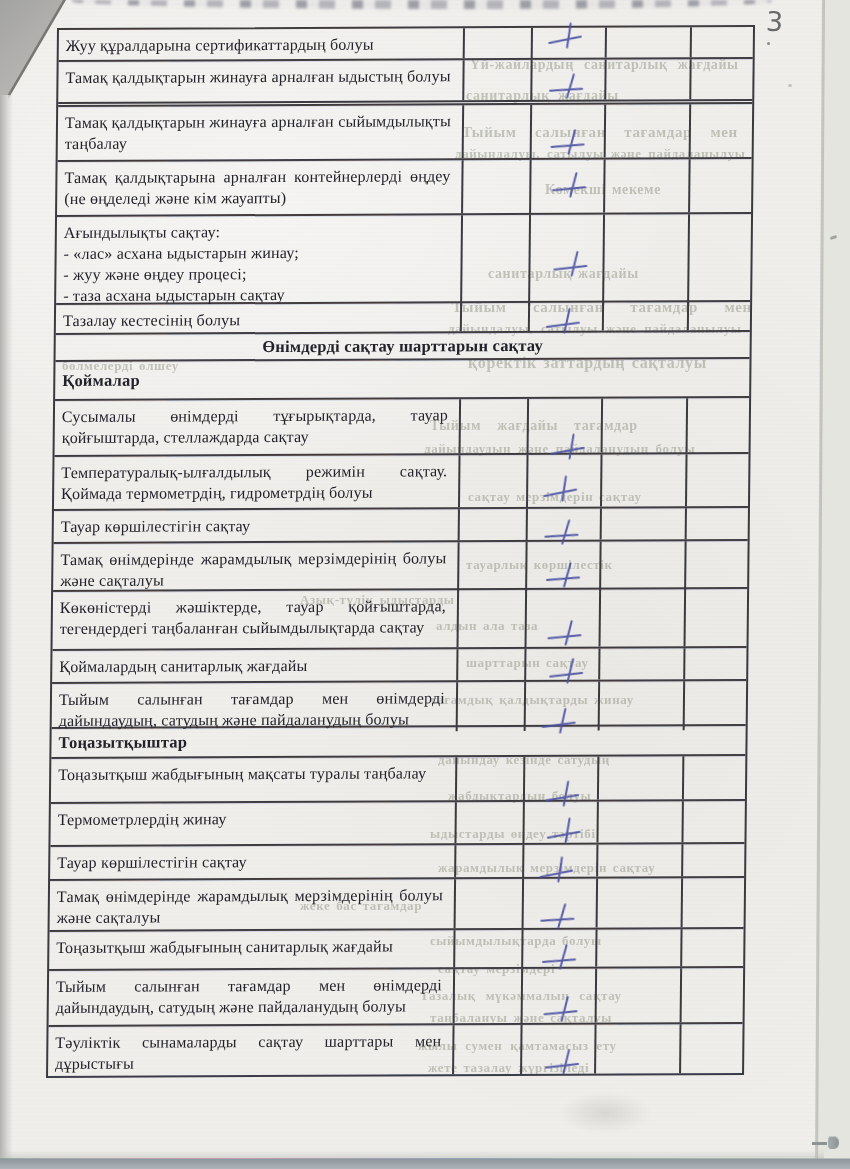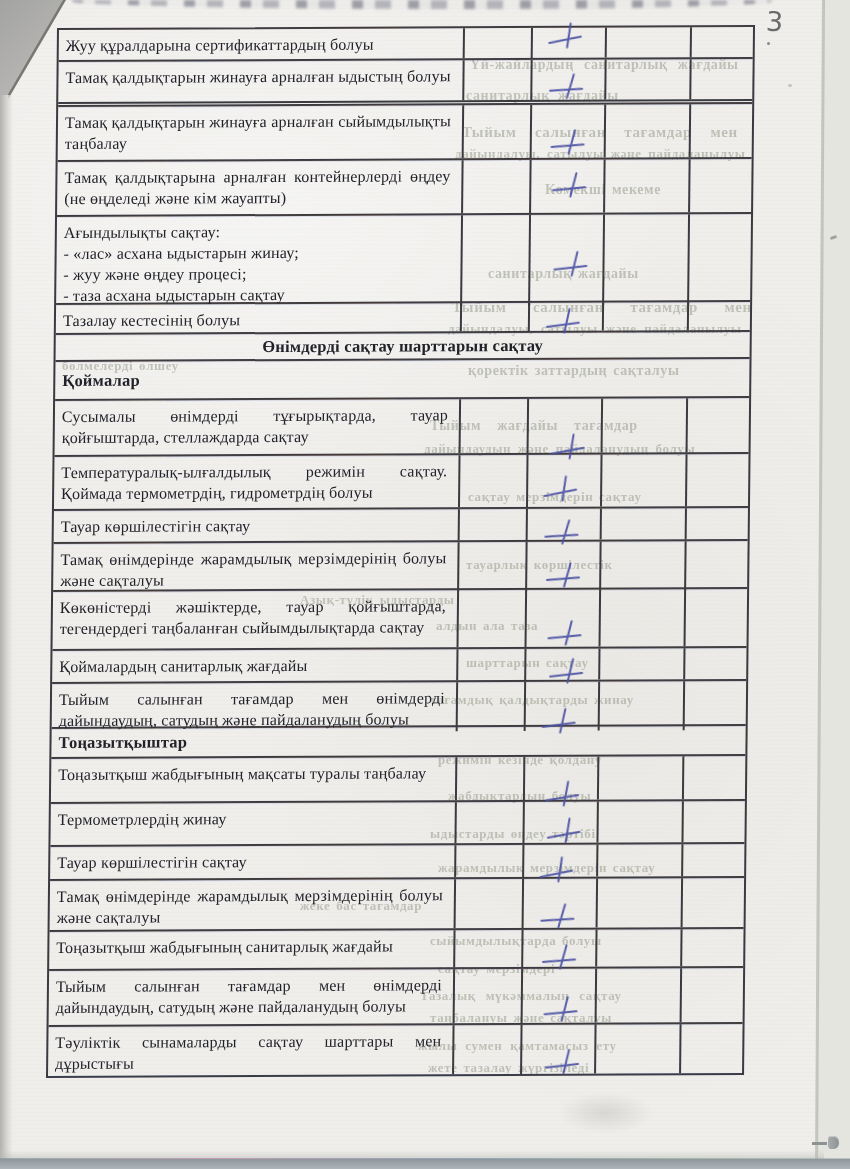--- a/index.html
+++ b/index.html
@@ -126,30 +126,30 @@
   <div class="bleed-layer" id="bleedLayer">
       <div class="bleed" style="left: 470px; top: 57px; font-size: 14px; word-spacing: 6px;">Үй-жайлардың санитарлық жағдайы</div>
       <div class="bleed" style="left: 466px; top: 88px; font-size: 14px; word-spacing: 4px;">санитарлық жағдайы</div>
       <div class="bleed" style="left: 462px; top: 124px; font-size: 15px; word-spacing: 14px;">Тыйым салынған тағамдар мен</div>
       <div class="bleed" style="left: 455px; top: 146px; font-size: 13px; word-spacing: 3px;">дайындалуы, сатылуы және пайдаланылуы</div>
       <div class="bleed" style="left: 545px; top: 182px; font-size: 14px; word-spacing: 2px;">Көмекші мекеме</div>
       <div class="bleed" style="left: 488px; top: 266px; font-size: 14px; word-spacing: 2px;">санитарлық жағдайы</div>
       <div class="bleed" style="left: 452px; top: 299px; font-size: 15px; word-spacing: 22px;">Тыйым салынған тағамдар мен</div>
       <div class="bleed" style="left: 448px; top: 321px; font-size: 13px; word-spacing: 4px;">дайындалуы, сатылуы және пайдаланылуы</div>
       <div class="bleed" style="left: 62px; top: 358px; font-size: 13px; word-spacing: 2px;">бөлмелерді өлшеу</div>
-      <div class="bleed" style="left: 468px; top: 363px; font-size: 14px; word-spacing: 2px;">қоректік заттардың сақталуы</div>
+      <div class="bleed" style="left: 468px; top: 354px; font-size: 16px; word-spacing: 2px;">қоректік заттардың сақталуы</div>
       <div class="bleed" style="left: 430px; top: 418px; font-size: 14px; word-spacing: 12px;">Тыйым жағдайы тағамдар</div>
       <div class="bleed" style="left: 424px; top: 441px; font-size: 13px; word-spacing: 3px;">дайындаудың және пайдаланудың болуы</div>
       <div class="bleed" style="left: 468px; top: 489px; font-size: 13px; word-spacing: 2px;">сақтау мерзімдерін сақтау</div>
       <div class="bleed" style="left: 466px; top: 557px; font-size: 13px; word-spacing: 2px;">тауарлық көршілестік</div>
       <div class="bleed" style="left: 300px; top: 592px; font-size: 13px; word-spacing: 2px;">Азық-түлік ыдыстарды</div>
       <div class="bleed" style="left: 436px; top: 618px; font-size: 13px; word-spacing: 2px;">алдын ала таза</div>
       <div class="bleed" style="left: 466px; top: 655px; font-size: 13px; word-spacing: 2px;">шарттарын сақтау</div>
       <div class="bleed" style="left: 430px; top: 692px; font-size: 13px; word-spacing: 2px;">тағамдық қалдықтарды жинау</div>
-      <div class="bleed" style="left: 438px; top: 752px; font-size: 13px; word-spacing: 2px;">режимін кезінде қолдану</div>
+      <div class="bleed" style="left: 438px; top: 752px; font-size: 13px; word-spacing: 2px;">дайындау кезінде сатудың</div>
       <div class="bleed" style="left: 448px; top: 788px; font-size: 13px; word-spacing: 2px;">жабдықтардың болуы</div>
       <div class="bleed" style="left: 430px; top: 826px; font-size: 13px; word-spacing: 2px;">ыдыстарды өңдеу тәртібі</div>
       <div class="bleed" style="left: 438px; top: 860px; font-size: 13px; word-spacing: 2px;">жарамдылық мерзімдерін сақтау</div>
       <div class="bleed" style="left: 300px; top: 898px; font-size: 13px; word-spacing: 2px;">жеке бас тағамдар</div>
       <div class="bleed" style="left: 430px; top: 933px; font-size: 13px; word-spacing: 2px;">сыйымдылықтарда болуы</div>
       <div class="bleed" style="left: 438px; top: 961px; font-size: 13px; word-spacing: 2px;">сақтау мерзімдері</div>
       <div class="bleed" style="left: 420px; top: 988px; font-size: 13px; word-spacing: 6px;">Тазалық мүкәммалын сақтау</div>
       <div class="bleed" style="left: 430px; top: 1010px; font-size: 13px; word-spacing: 2px;">таңбалануы және сақталуы</div>
       <div class="bleed" style="left: 418px; top: 1038px; font-size: 13px; word-spacing: 4px;">жылы сумен қамтамасыз ету</div>
       <div class="bleed" style="left: 428px; top: 1060px; font-size: 13px; word-spacing: 2px;">жете тазалау жүргізіледі</div>

